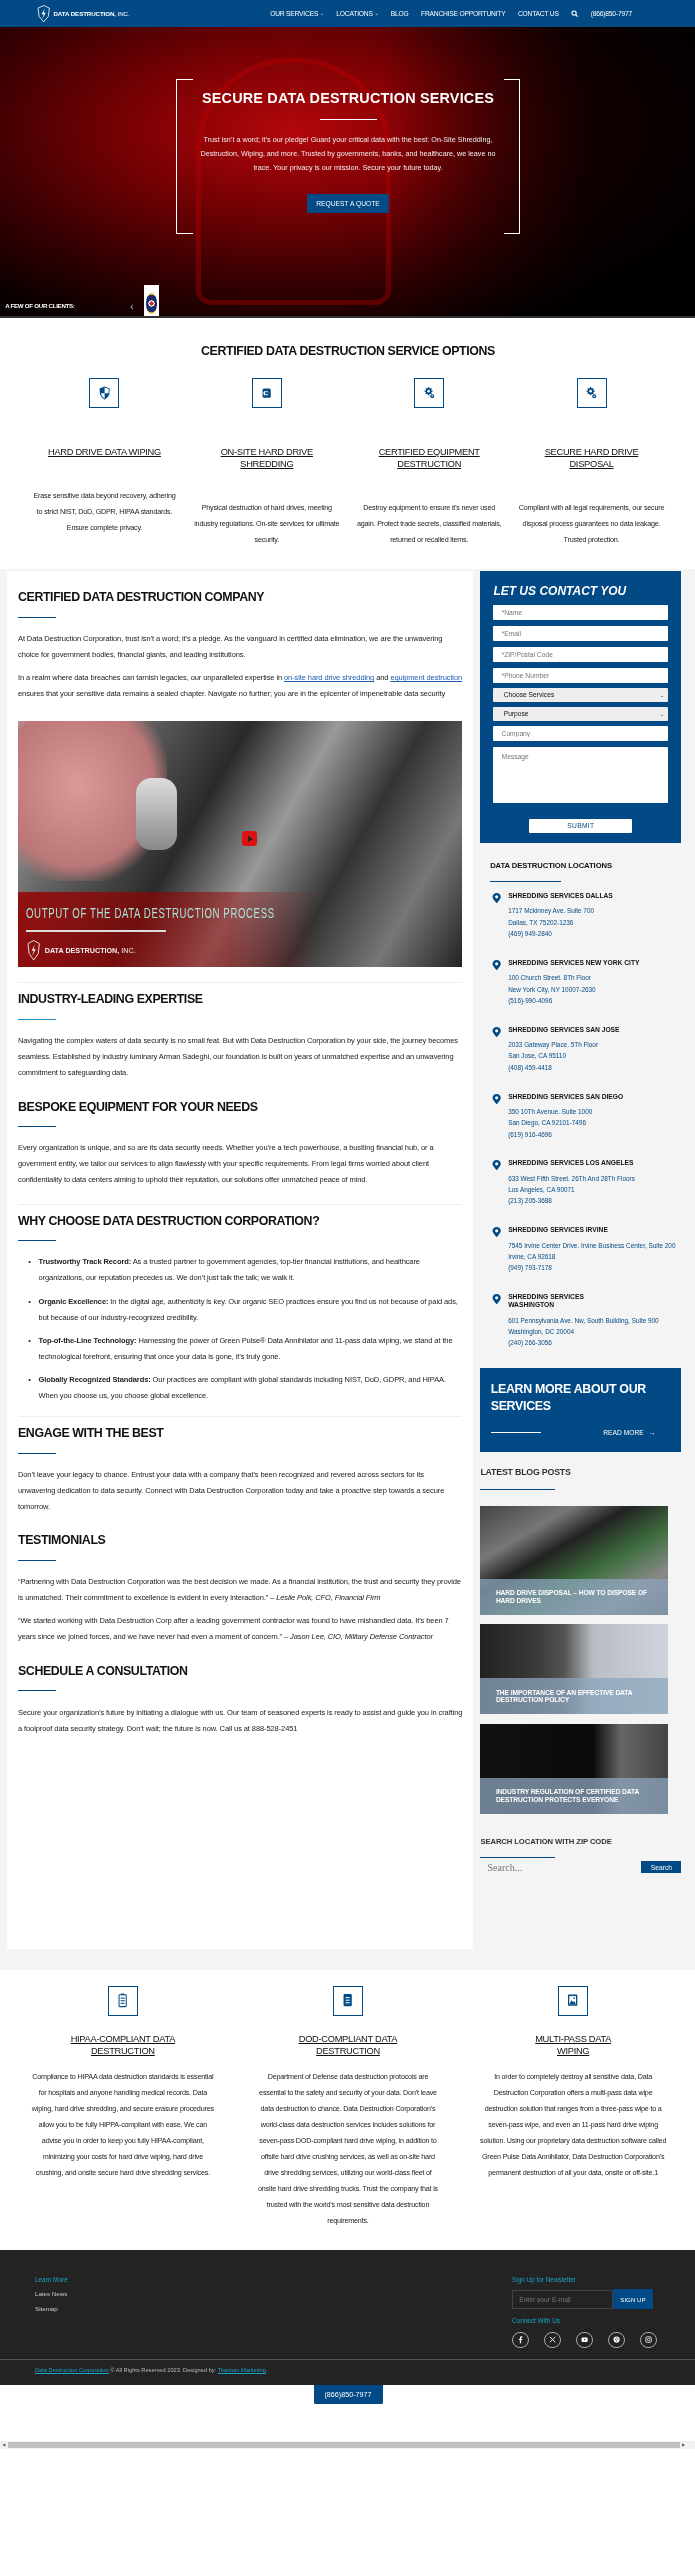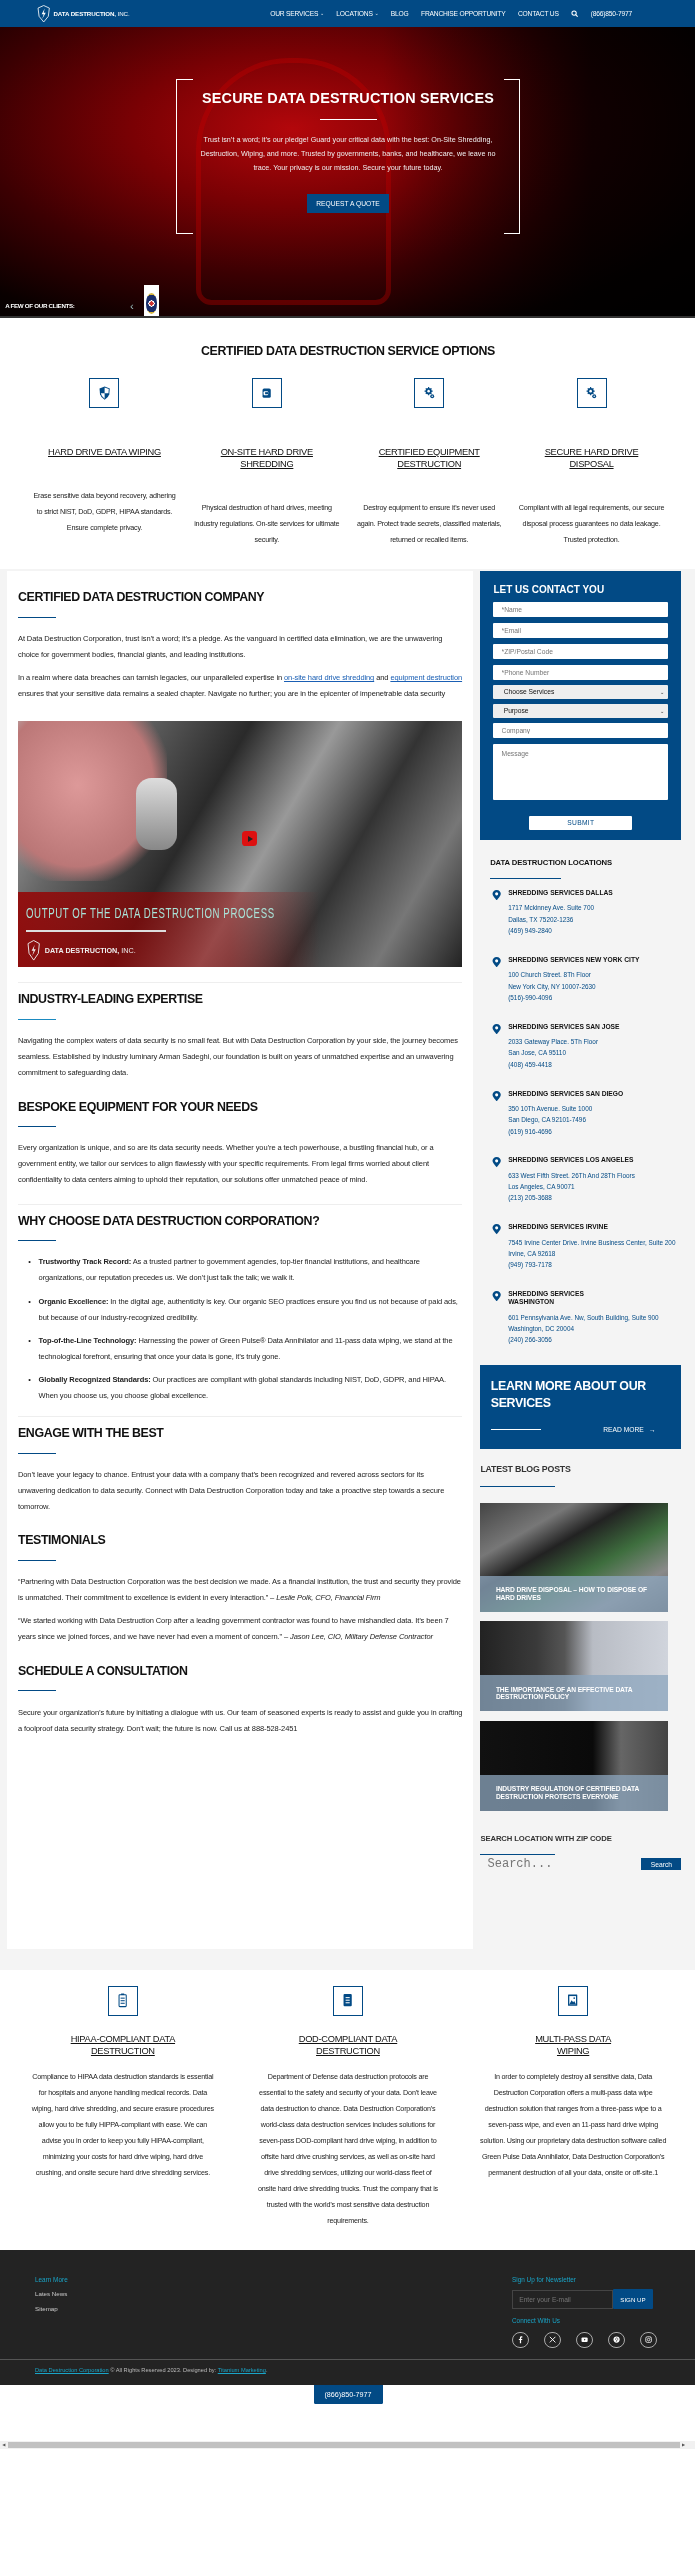--- a/index.html
+++ b/index.html
@@ -73,21 +73,21 @@
   .sep { height: 0.5px; background: #eee; margin: 2.1px 0 9.3px; }
   .bullets { list-style: none; padding-left: 10.3px; margin-bottom: 7.2px; }
   .bullets li { position: relative; font-size: 7.5px; line-height: 16px; padding-left: 10.3px; margin-bottom: 7.2px; letter-spacing: -0.1px; }
   .bullets li::before { content: "•"; position: absolute; left: 0; }
   .bullets b { font-weight: bold; }
   .article em { font-style: italic; }
 
   
   .sidebar { width: 201px; }
   .contact-form { background: #024a85; padding: 11.3px 13px 10.3px; margin-top: 0; }
-  .cf-title { color: #fff; font-size: 10px; font-weight: bold; margin: 2.1px 0 7.2px; }
+  .cf-title { color: #fff; font-size: 12px; font-weight: bold; margin: 2.1px 0 7.2px; font-style: italic; }
   .cf-input { display: block; width: 100%; height: 15px; background: #fff; border: none; border-radius: 1px; margin-bottom: 5.7px; padding: 0 8.2px; font-size: 6.7px; font-family: "Liberation Sans", sans-serif; color: #777; }
   .cf-select { display: flex; justify-content: space-between; align-items: center; width: 100%; height: 13.4px; background: #eee; border-radius: 1px; margin-bottom: 5.7px; padding: 0 4.1px 0 10.3px; font-size: 6.7px; color: #111; cursor: pointer; }
   .cf-textarea { display: block; width: 100%; height: 56px; background: #fff; border: none; border-radius: 1px; padding: 6.2px 8.2px; font-size: 6.7px; color: #777; font-family: "Liberation Sans", sans-serif; resize: none; }
   .cf-submit { display: block; margin: 15.5px auto 0; width: 103px; height: 14px; background: #fff; color: #024a85; border: none; border-radius: 1px; font-size: 6.7px; letter-spacing: 0.3px; cursor: pointer; }
   .side-h { font-size: 7.7px; font-weight: bold; color: #111; margin: 18.5px 0 0 9.8px; letter-spacing: -0.1px; }
   .side-rule { width: 71px; height: 1px; background: #024a85; margin: 10.3px 0 10.3px 9.8px; }
   .loc { display: flex; gap: 7.2px; margin: 0 0 19.6px 11.3px; }
   .pin { width: 9.3px; height: 10.3px; flex: none; margin-top: 1px; }
   .loc-name { font-size: 6.7px; font-weight: bold; color: #111; line-height: 8.2px; width: 155px; }
   .loc-lines { margin-top: 5.2px; font-size: 6.4px; line-height: 11.3px; color: #024a85; }
@@ -101,21 +101,21 @@
   .post { position: relative; width: 188px; height: 90px; margin-bottom: 9.3px; overflow: hidden; cursor: pointer; }
   .post .img { position: absolute; inset: 0; }
   .post .cap { position: absolute; left: 0; bottom: 0; width: 100%; height: 36px; background: rgba(140,165,190,0.75); padding: 5.2px 15.5px; display: flex; flex-direction: column; justify-content: center; }
   .post .cap span { color: #fff; font-size: 6.7px; font-weight: bold; line-height: 7.7px; letter-spacing: -0.1px; }
   .p1 .img { background: linear-gradient(150deg, #444 0%, #777 25%, #222 40%, #3e6e3e 60%, #8a8a8a 80%, #555 100%); }
   .p2 .img { background: linear-gradient(90deg, #222 0%, #3a3a3a 30%, #555 45%, #b8bcc4 60%, #d0d4dc 100%); }
   .p3 .img { background: linear-gradient(90deg, #111 0%, #0a0a0a 60%, #666 75%, #444 100%); }
   .zip-h { font-size: 7.7px; font-weight: bold; color: #333; margin: 23px 0 0; letter-spacing: -0.1px; }
   .zip-rule { width: 75px; height: 1px; background: #024a85; margin: 11.3px 0 3.1px; }
   .zip-row { display: flex; justify-content: space-between; align-items: center; }
-  .zip-input { width: 144px; height: 12.4px; border: none; background: transparent; font-size: 12px; padding-left: 7.2px; color: #999; font-family: Liberation Mono, monospace; }
+  .zip-input { width: 144px; height: 12.4px; border: none; background: transparent; font-size: 10px; padding-left: 7.2px; color: #999; font-family: Liberation Serif, serif; }
   .zip-btn { width: 40px; height: 12.4px; background: #024a85; color: #fff; border: none; font-size: 6.7px; cursor: pointer; }
 
   
   .features { display: grid; grid-template-columns: repeat(3, 1fr); padding: 15.5px 10.3px 20.6px; text-align: center; }
   .feat { display: flex; flex-direction: column; align-items: center; }
   .feat .icon-box { margin-bottom: 17.5px; }
   .feat-title { font-size: 9.3px; line-height: 12px; color: #111; text-decoration: underline; text-transform: uppercase; letter-spacing: -0.3px; width: 144px; cursor: pointer; }
   .feat-text { margin-top: 12.4px; font-size: 7.2px; line-height: 16px; color: #222; width: 211px; letter-spacing: -0.2px; }
 
   

